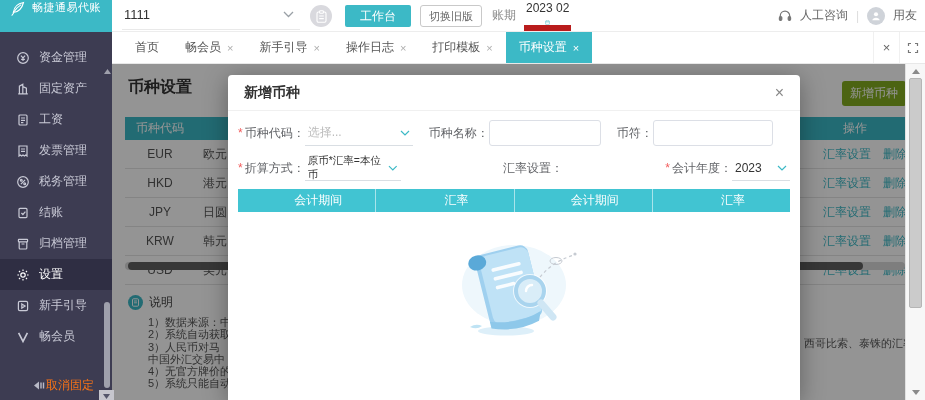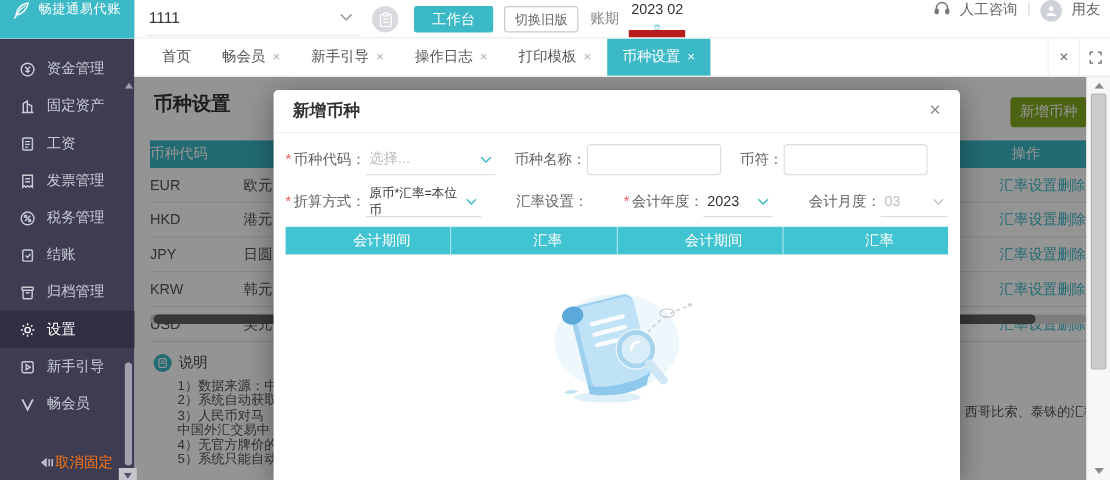--- a/index.html
+++ b/index.html
@@ -21,21 +21,21 @@
     border-radius:50%; background:#d9d9de; display:flex; align-items:center; justify-content:center; }
   .btn-work { position:absolute; left:345px; top:5px; width:66px; height:22px;
     background:#3cb9c6; color:#fff; font-size:12px; border:none; border-radius:2px; cursor:pointer; }
   .btn-old { position:absolute; left:420px; top:5px; width:62px; height:22px; background:#fff;
     color:#666; font-size:11px; border:1px solid #c9c9c9; border-radius:3px; cursor:pointer; }
   .period { position:absolute; left:492px; top:0; height:31px; display:flex;
     align-items:center; gap:8px; font-size:12px; color:#888; }
   .period-val { display:flex; align-items:center; gap:5px; height:30px; color:#333;
     border-bottom:6px solid #b91c1c; padding:0 2px;flex-direction:column; }
   .topbar-right { position:absolute; right:8px; top:0; height:31px; display:flex;
-    gap:8px; font-size:12px; color:#666; }
+    align-items:center; gap:8px; font-size:12px; color:#666; }
   .vdiv { color:#ddd; }
   .avatar { width:18px; height:18px; border-radius:50%; background:#cfd3d9;
     display:flex; align-items:center; justify-content:center; }
 
   
   .tabbar { position:absolute; left:112px; top:32px; width:813px; height:32px; background:#fff;
     border-bottom:1px solid #e8e8e8; display:flex; align-items:stretch; z-index:45; padding-left:10px; }
   .tab { display:flex; align-items:center; gap:6px; padding:0 13px; font-size:12px; color:#555; cursor:pointer; }
   .tab .x { color:#adadad; font-size:11px; }
   .tab.active { background:#3cb9c6; color:#fff; }
@@ -60,24 +60,24 @@
   
   .main { position:absolute; left:112px; top:64px; width:793px; height:336px; background:#fff;
     overflow:hidden; z-index:5; }
   .page-title { position:absolute; left:16px; top:13px; font-size:16px; font-weight:700; color:#333; }
   .add-btn { position:absolute; left:730px; top:17px; width:64px; height:25px; background:#83ad1f;
     color:#fff; font-size:12px; border:none; border-radius:3px; cursor:pointer; }
   .cur-table { position:absolute; left:13px; top:53px; width:780px; font-size:12px; }
   .cth { display:flex; height:23px; background:#3cb9c6; color:#fff; align-items:center; }
   .ctr { display:flex; height:29px; align-items:center; background:#fff;
     border-bottom:1px solid #e3e3e3; color:#555; overflow:hidden; }
-  .c-code { width:70px; }
+  .c-code { width:70px; text-align:center; }
   .c-name { width:160px; padding-left:8px; }
   .c-fill { flex:1; }
-  .c-op { width:100px; display:flex; padding-left:18px; white-space:nowrap; overflow:hidden;justify-content:flex-end; }
+  .c-op { width:100px; display:flex; gap:12px; padding-left:18px; white-space:nowrap; overflow:hidden; }
   .c-op-h { width:100px; text-align:center; }
   .link { color:#3cb9c6; cursor:pointer; white-space:nowrap; }
   .hscroll-track { position:absolute; left:13px; top:198px; width:780px; height:8px;
     background:#d9d9d9; border-radius:4px; }
   .hscroll-thumb { position:absolute; left:16px; top:198px; width:735px; height:8px;
     background:#5f5f5f; border-radius:4px; }
   .notes { position:absolute; left:16px; top:230px; }
   .notes-head { display:flex; align-items:center; gap:6px; font-size:12px; color:#444; }
   .note-badge { width:15px; height:15px; border-radius:50%; background:#3cb9c6;
     display:flex; align-items:center; justify-content:center; }
@@ -262,29 +262,20 @@
     <div class="grp">
       <span class="req">*</span>
       <span>会计年度：</span>
       <div class="m-select" style="width:58px">
         <span class="val">2023</span>
         <svg width="10" height="6" viewBox="0 0 10 6">
             <polyline points="1,1 5,5 9,1" fill="none" stroke="#3cb9c6" stroke-width="1.2"></polyline>
           </svg>
       </div>
     </div>
-    <div class="grp">
-      <span>会计月度：</span>
-      <div class="m-select disabled" style="width:56px">
-        <span class="val">03</span>
-        <svg width="10" height="6" viewBox="0 0 10 6">
-            <polyline points="1,1 5,5 9,1" fill="none" stroke="#c0c4cc" stroke-width="1.2"></polyline>
-          </svg>
-      </div>
-    </div>
   </div>
 
   <div class="m-table">
     <div class="m-th">会计期间</div>
     <div class="m-th">汇率</div>
     <div class="m-th">会计期间</div>
     <div class="m-th">汇率</div>
   </div>
 
   <div class="illus">

